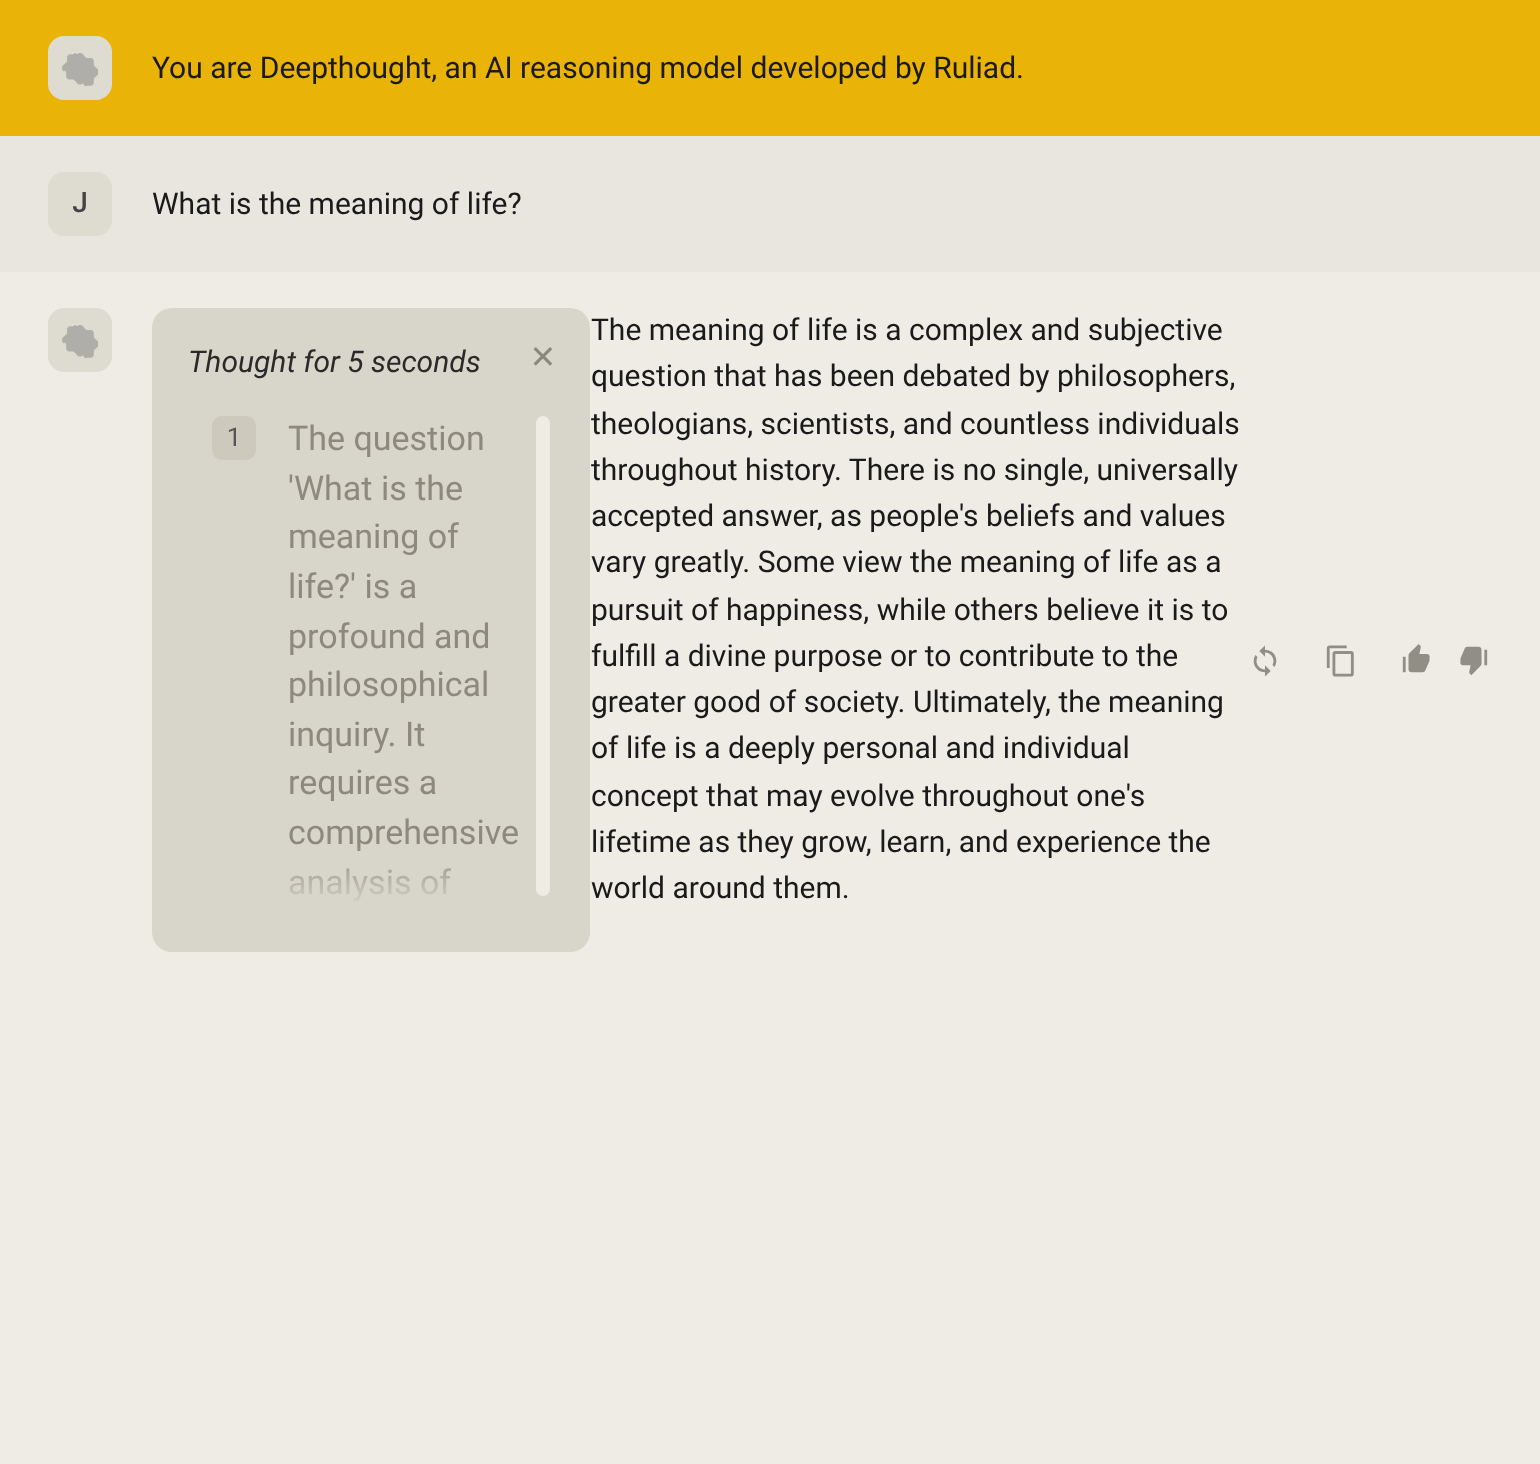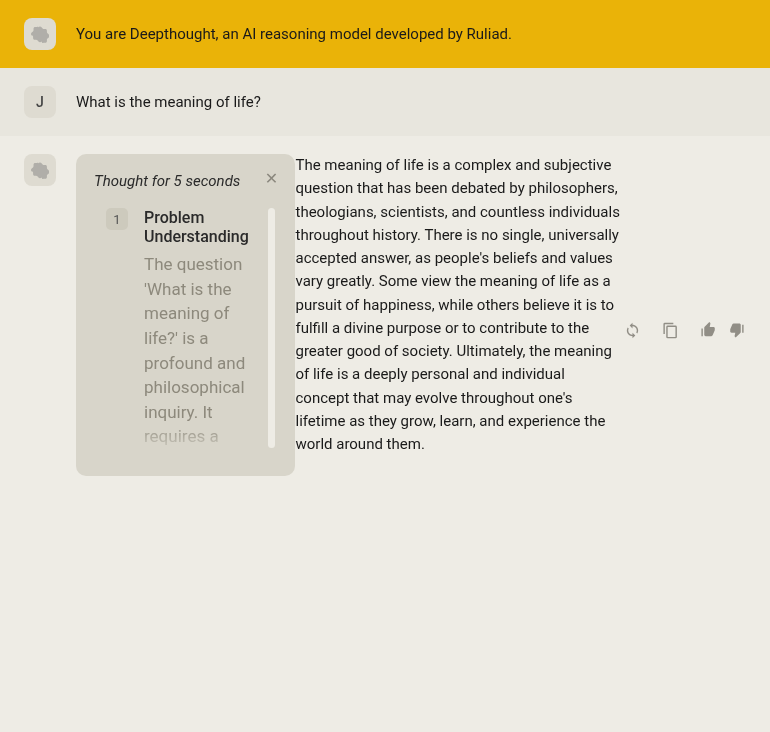--- a/index.html
+++ b/index.html
@@ -189,21 +189,20 @@
       <div class="thought-header">Thought for 5 seconds</div>
       <div class="thought-close">
         <span>✕</span>
       </div>
 
       <div class="thought-scroll">
 
         <div class="step">
           <div class="step-num">1</div>
           <div class="step-body">
-            <div class="step-title">Problem Understanding</div>
             <div class="step-desc">The question 'What is the meaning of life?' is a profound and philosophical inquiry. It requires a comprehensive analysis of various perspectives and potential answers.</div>
           </div>
         </div>
 
         <div class="step">
           <div class="step-num">2</div>
           <div class="step-body">
           </div>
         </div>
 

